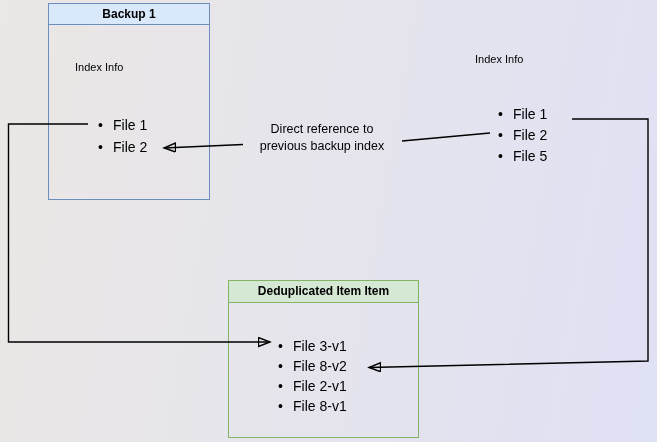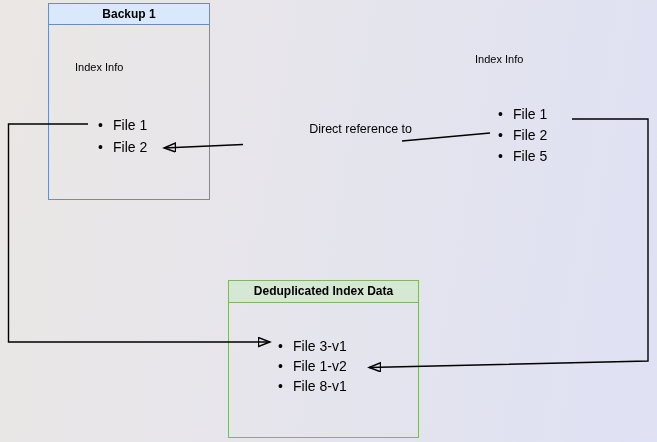--- a/index.html
+++ b/index.html
@@ -32,21 +32,21 @@
 
   .list { position:absolute; z-index:2; font-size:14px; }
   .list .li { display:flex; align-items:center; }
   .list .li::before { content:"\2022"; display:inline-block; width:17px; padding-left:2px; box-sizing:border-box; }
   #b1-list { left:96px;  top:114px; } #b1-list .li { height:22px; }
   #b2-list { left:496px; top:103px; } #b2-list .li { height:21px; }
   #dd-list { left:276px; top:336px; } #dd-list .li { height:20px; }
 
   .annotation {
     position:absolute; left:232px; top:121px; width:180px; z-index:4;
-    text-align:right; font-size:12.5px; line-height:17px;
+    text-align:center; font-size:12.5px; line-height:17px;
   }
 </style>
 </head>
 <body>
 
 <div class="canvas">
 
   <svg class="connectors" width="657" height="442" viewBox="0 0 657 442">
     <defs>
       <marker id="arrowhead" markerUnits="userSpaceOnUse" markerWidth="14" markerHeight="11" refX="12" refY="5" orient="auto">
@@ -79,31 +79,35 @@
       </div>
     <div class="li">
         <span>File 2</span>
       </div>
     <div class="li">
         <span>File 5</span>
       </div>
   </div>
 
   <div class="box green" id="dedup">
-    <div class="box-header">Deduplicated Index Data</div>
+    <div class="box-header">Deduplicated Item Item</div>
   </div>
   <div class="list" id="dd-list">
     <div class="li">
         <span>File 3-v1</span>
       </div>
     <div class="li">
-        <span>File 1-v2</span>
+        <span>File 8-v2</span>
+      </div>
+    <div class="li">
+        <span>File 2-v1</span>
       </div>
     <div class="li">
         <span>File 8-v1</span>
       </div>
   </div>
 
   <div class="annotation">
     <div>Direct reference to</div>
+    <div>previous backup index</div>
   </div>
 
 </div>
 
 </body></html>

